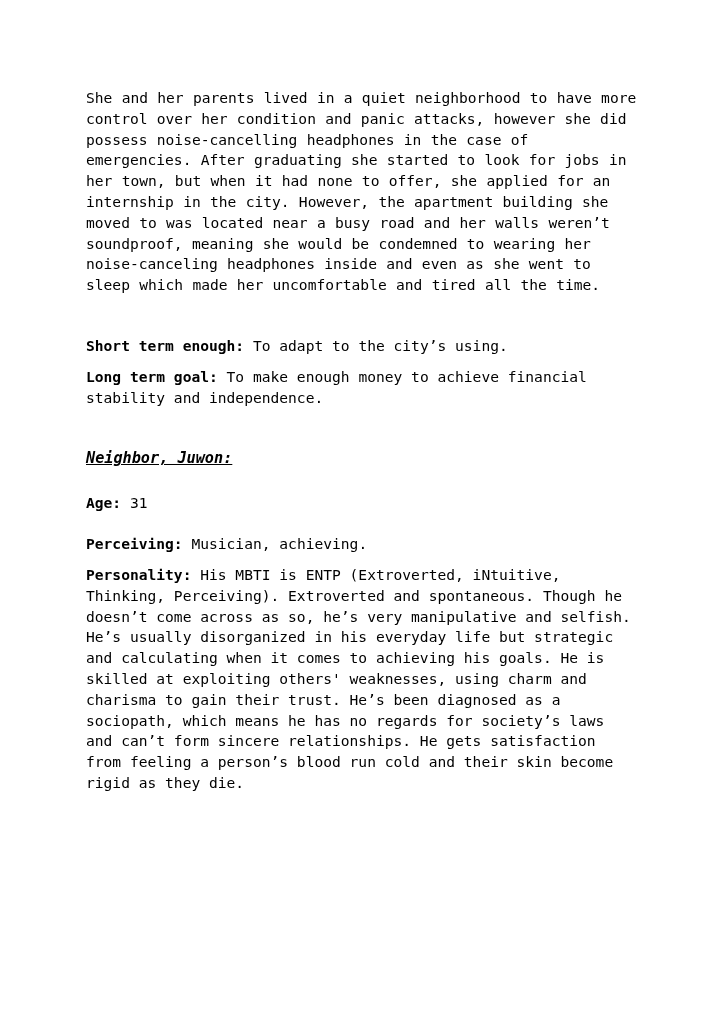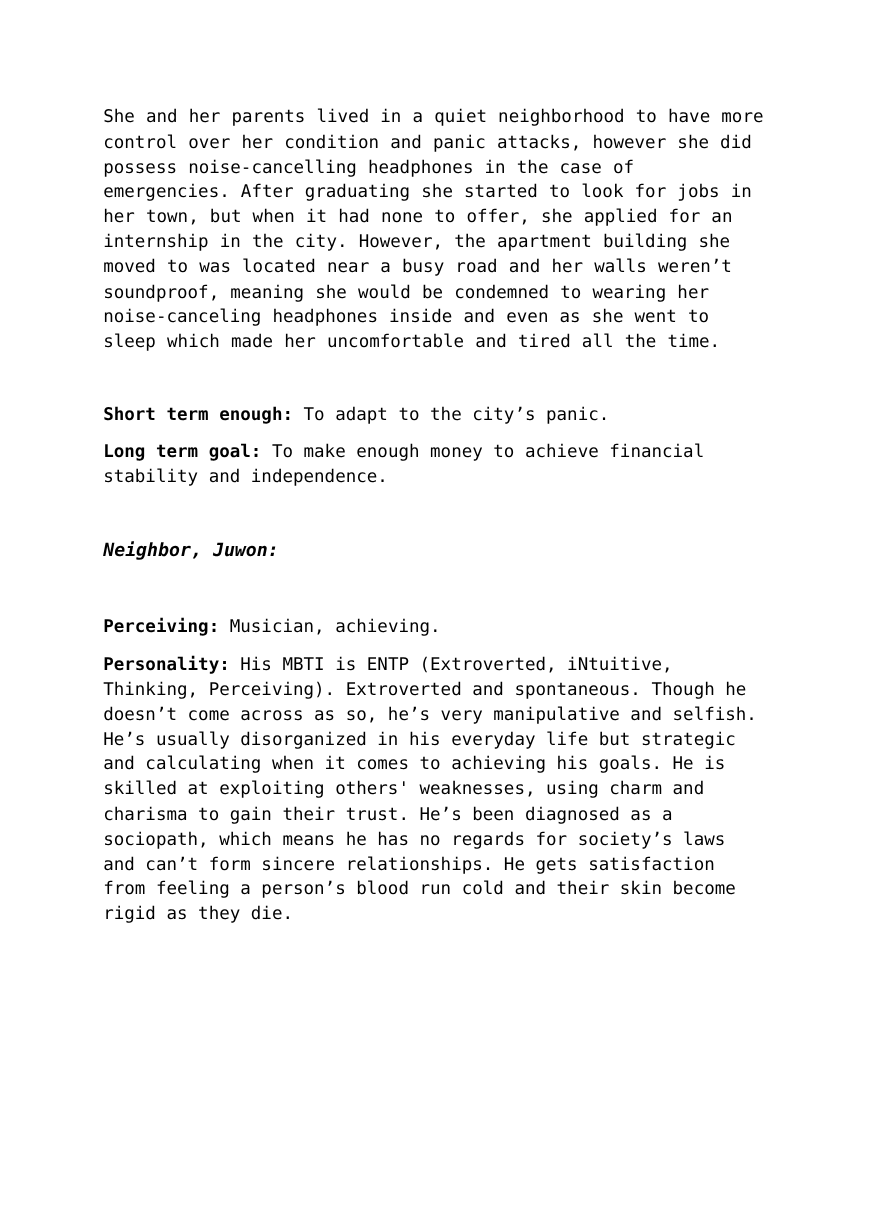--- a/index.html
+++ b/index.html
@@ -38,48 +38,50 @@
     white-space: pre-wrap;
   }
   .label-bold {
     font-weight: bold;
   }
   .section-head {
     font-size: 15.2px;
     line-height: 21px;
     font-weight: bold;
     font-style: italic;
+    text-decoration: underline;
     margin: 0;
     display: inline-block;
   }
   .block { margin: 0; }
 </style>
 </head>
 <body>
 
 <div class="page">
 
   <p class="para">She and her parents lived in a quiet neighborhood to have more control over her condition and panic attacks, however she did possess noise-cancelling headphones in the case of emergencies. After graduating she started to look for jobs in her town, but when it had none to offer, she applied for an internship in the city. However, the apartment building she moved to was located near a busy road and her walls weren’t soundproof, meaning she would be condemned to wearing her noise-canceling headphones inside and even as she went to sleep which made her uncomfortable and tired all the time.</p>
 
   <div class="gap-large"></div>
 
-  <p class="field"><span class="label-bold">Short term enough:</span><span> To adapt to the city’s panic.</span></p>
+  <p class="field"><span class="label-bold">Short term enough:</span><span> To adapt to the city’s using.</span></p>
 
   <div class="gap-small"></div>
 
   <p class="field"><span class="label-bold">Long term goal:</span><span> To make enough money to achieve financial stability and independence.</span></p>
 
   <div class="gap-large"></div>
 
   <div class="block">
     <span class="section-head">Neighbor, Juwon:</span>
   </div>
 
   <div class="gap-med"></div>
 
+  <p class="field"><span class="label-bold">Age:</span><span> 31</span></p>
 
   <div class="gap-small"></div>
 
 
   <div class="gap-small"></div>
 
   <p class="field"><span class="label-bold">Perceiving:</span><span> Musician, achieving.</span></p>
 
   <div class="gap-small"></div>
 

